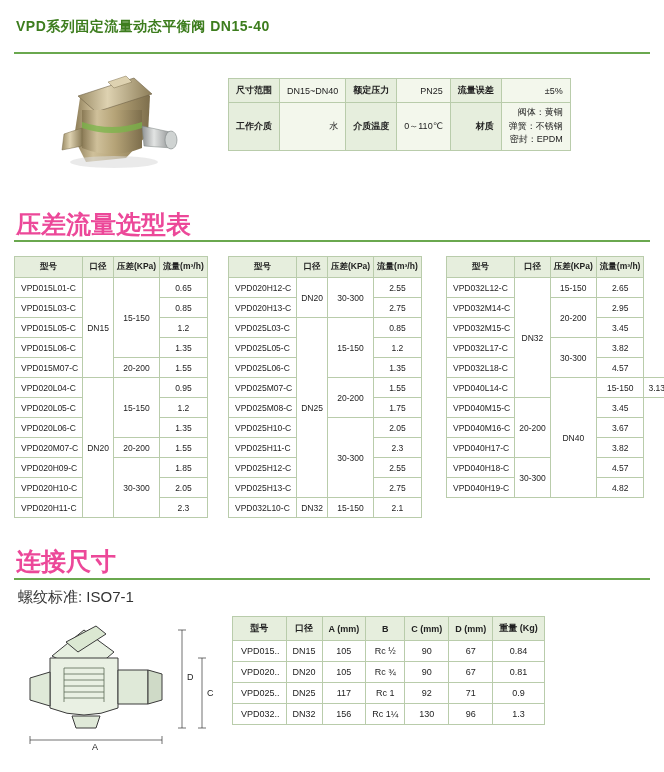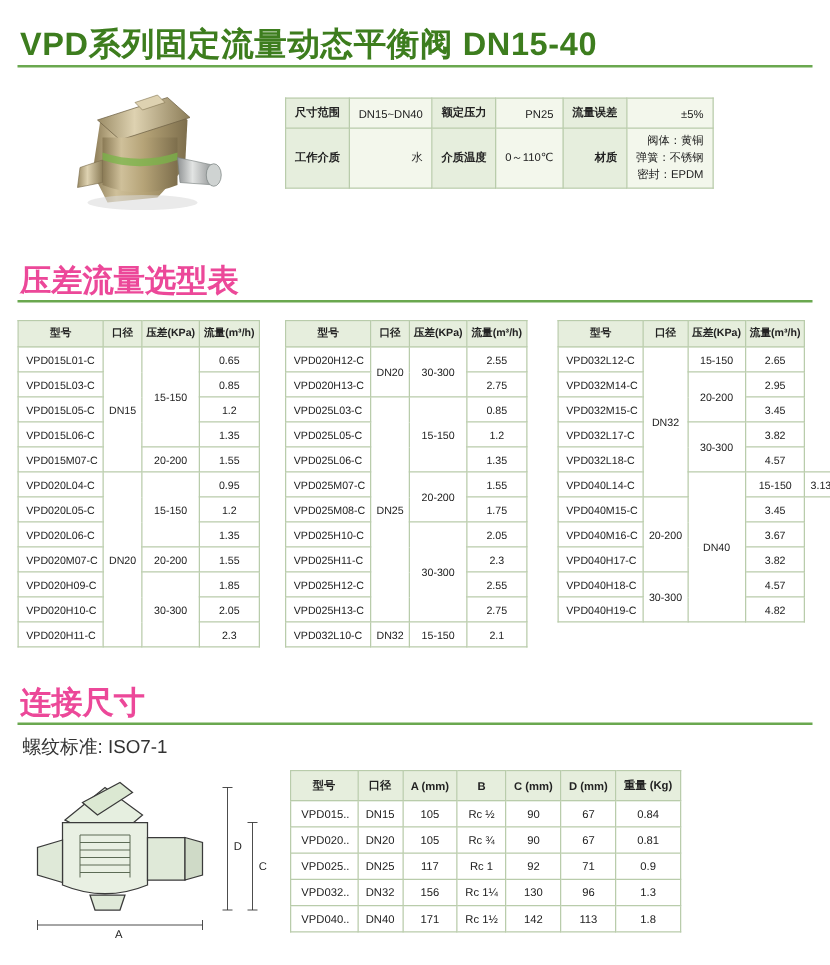--- a/index.html
+++ b/index.html
@@ -9,21 +9,21 @@
     font-family:"Liberation Sans","DejaVu Sans",sans-serif;
     color:#1a1a1a;
     position:relative;
     overflow:hidden;
   }
   .page{position:relative;width:664px;height:772px;}
 
   
   .main-title{
     position:absolute;left:16px;top:18px;
-    font-size:26px;color:#3d7d1e;font-weight:bold;letter-spacing:0.5px;
+    font-size:14px;color:#3d7d1e;font-weight:bold;letter-spacing:0.5px;
   }
   .title-rule{
     position:absolute;left:14px;top:52px;width:636px;height:2px;background:#6aa84f;
   }
 
   
   .photo{
     position:absolute;left:30px;top:66px;width:170px;height:110px;
   }
   .photo svg{display:block;}
@@ -461,26 +461,17 @@
           </tr>
           <tr>
             <td class="model">VPD032..</td>
             <td>DN32</td>
             <td>156</td>
             <td>Rc 1¼</td>
             <td>130</td>
             <td>96</td>
             <td>1.3</td>
           </tr>
-          <tr>
-            <td class="model">VPD040..</td>
-            <td>DN40</td>
-            <td>171</td>
-            <td>Rc 1½</td>
-            <td>142</td>
-            <td>113</td>
-            <td>1.8</td>
-          </tr>
         </tbody>
     </table>
   </div>
 
 </div>
 
 </body></html>

